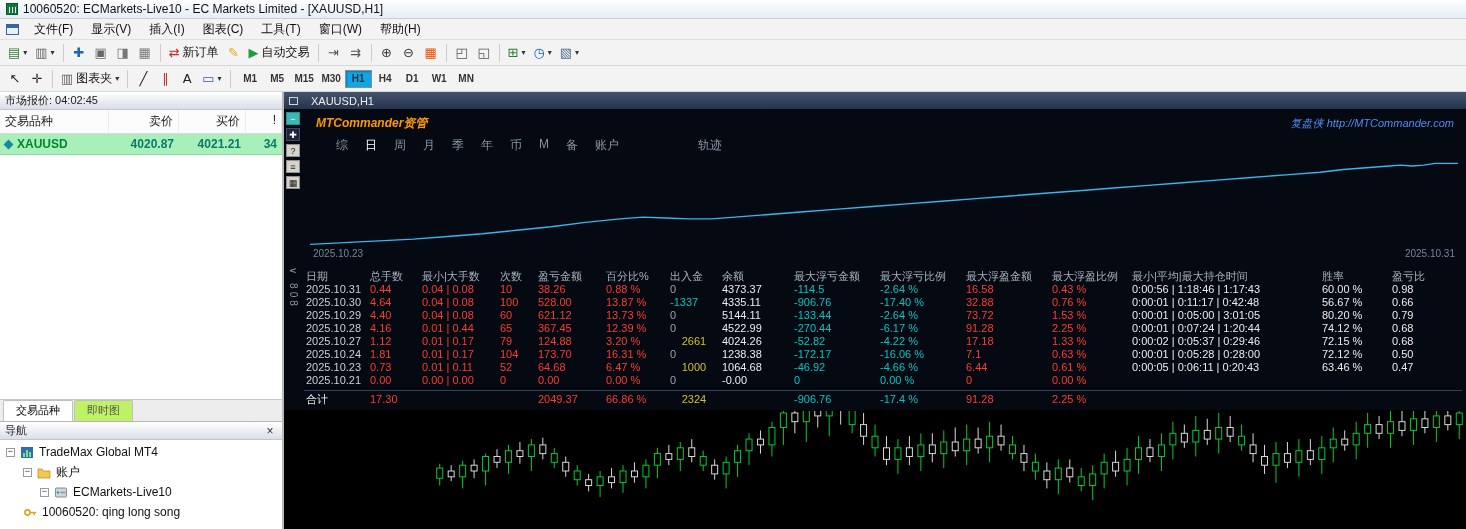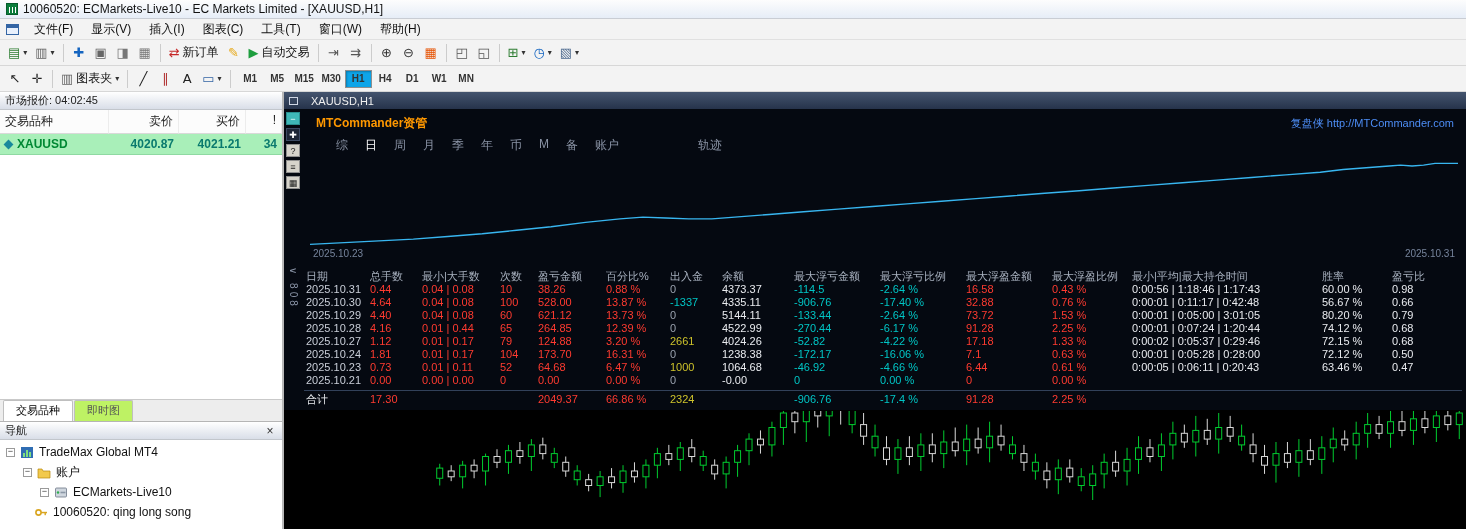--- a/index.html
+++ b/index.html
@@ -85,40 +85,40 @@
   .strip-btn.teal { background:#3fb7b7; color:#fff; border-color:#2a8f8f; }
   .strip-btn.dark { background:#1d2636; color:#fff; border-color:#3c4a63; }
 
   .y-label { position:absolute; left:4px; top:158px; z-index:6; writing-mode:vertical-rl;
     font-size:10px; color:#8b95a8; letter-spacing:3px; }
   .y-caret { color:#8b95a8; }
   .y-caret::before { content:"∨"; }
 
   .commander { position:absolute; left:0; right:0; top:0; height:301px; z-index:4;
     background:rgba(5,9,18,0.97); padding-left:20px; }
-  .cmd-header { display:flex; justify-content:space-between; align-items:center; padding:6px 12px 2px 12px; }
+  .cmd-header { display:flex; justify-content:space-between; align-items:center; padding:6px 12px 2px 12px;font-style:italic; }
   .cmd-title { color:#ff9800; font-size:12px; font-weight:bold; }
   .cmd-watermark { color:#4d8df5; font-size:11px;text-align:center; }
   .cmd-tabs { display:flex; gap:17px; padding:3px 0 3px 32px; font-size:12px; color:#8a93a5; }
   .cmd-tab.active { color:#ffffff; }
   .cmd-tab.trail { margin-left:62px; }
   .equity-wrap { height:102px; margin:2px 8px 0 6px; position:relative; }
   .equity-wrap svg { width:100%; height:88px; display:block; }
   .eq-labels { display:flex; justify-content:space-between; font-size:10px; color:#76849c; padding:1px 3px; }
 
   .cmd-table { margin:9px 4px 0 0; font-size:11px; white-space:nowrap; }
   .cmd-grid { display:grid;
     grid-template-columns:64px 52px 78px 38px 68px 64px 52px 72px 86px 86px 86px 80px 190px 70px 1fr; }
   .cmd-grid > div { padding:0 2px; line-height:13px; height:13px; overflow:hidden; }
   .cmd-grid.hdr > div { color:#a8b1bf; padding-bottom:1px; }
   .cmd-grid.total-row { border-top:1px solid #32415a; margin-top:3px; padding-top:2px; }
   .c-dt  { color:#c9ced8; }
   .c-red { color:#ff3b30; }
   .c-cyn { color:#00c5c5; }
-  .c-yel { color:#cdc22b; }
+  .c-yel { color:#cdc22b;text-align:center; }
   .c-wht { color:#e9ebef; }
   .c-gry { color:#9aa2af; }
 
   .candles-svg { position:absolute; left:150px; right:0; bottom:0; height:118px; z-index:2; }
 </style>
 </head>
 <body>
 
 <div class="titlebar">
   <span class="app-icon"></span>
@@ -311,21 +311,21 @@
             <span class="expander"></span>
             <span class="tree-icon">
               <svg viewBox="0 0 14 13">
                 <rect x="1.5" y="2" width="11" height="9" rx="1" fill="#cfd6de" stroke="#6c7686" stroke-width="0.8"></rect>
                 <circle cx="4" cy="6.5" r="1.2" fill="#2eaf4e"></circle>
                 <rect x="6.5" y="5.7" width="5" height="1.6" fill="#8b97a6"></rect>
               </svg>
             </span>
             <span>ECMarkets-Live10</span>
           </div>
-          <div class="tree-row" style="padding-left: 34px;">
+          <div class="tree-row" style="padding-left: 23px;">
             <span class="tree-icon">
               <svg viewBox="0 0 14 13">
                 <circle cx="4.5" cy="6.5" r="2.6" fill="none" stroke="#d9a520" stroke-width="1.6"></circle>
                 <rect x="7" y="5.8" width="6" height="1.5" fill="#d9a520"></rect>
                 <rect x="10.5" y="7" width="1.4" height="2.2" fill="#d9a520"></rect>
               </svg>
             </span>
             <span>10060520: qing long song</span>
           </div>
         </div>
@@ -449,21 +449,21 @@
                 <div class="c-red">1.53 %</div>
                 <div class="c-wht">0:00:01 | 0:05:00 | 3:01:05</div>
                 <div class="c-wht">80.20 %</div>
                 <div class="c-wht">0.79</div>
               </div>
               <div class="cmd-grid">
                 <div class="c-dt">2025.10.28</div>
                 <div class="c-red">4.16</div>
                 <div class="c-red">0.01 | 0.44</div>
                 <div class="c-red">65</div>
-                <div class="c-red">264.85</div>
+                <div class="c-red">367.45</div>
                 <div class="c-red">12.39 %</div>
                 <div class="c-gry">0</div>
                 <div class="c-wht">4522.99</div>
                 <div class="c-cyn">-270.44</div>
                 <div class="c-cyn">-6.17 %</div>
                 <div class="c-red">91.28</div>
                 <div class="c-red">2.25 %</div>
                 <div class="c-wht">0:00:01 | 0:07:24 | 1:20:44</div>
                 <div class="c-wht">74.12 %</div>
                 <div class="c-wht">0.68</div>

